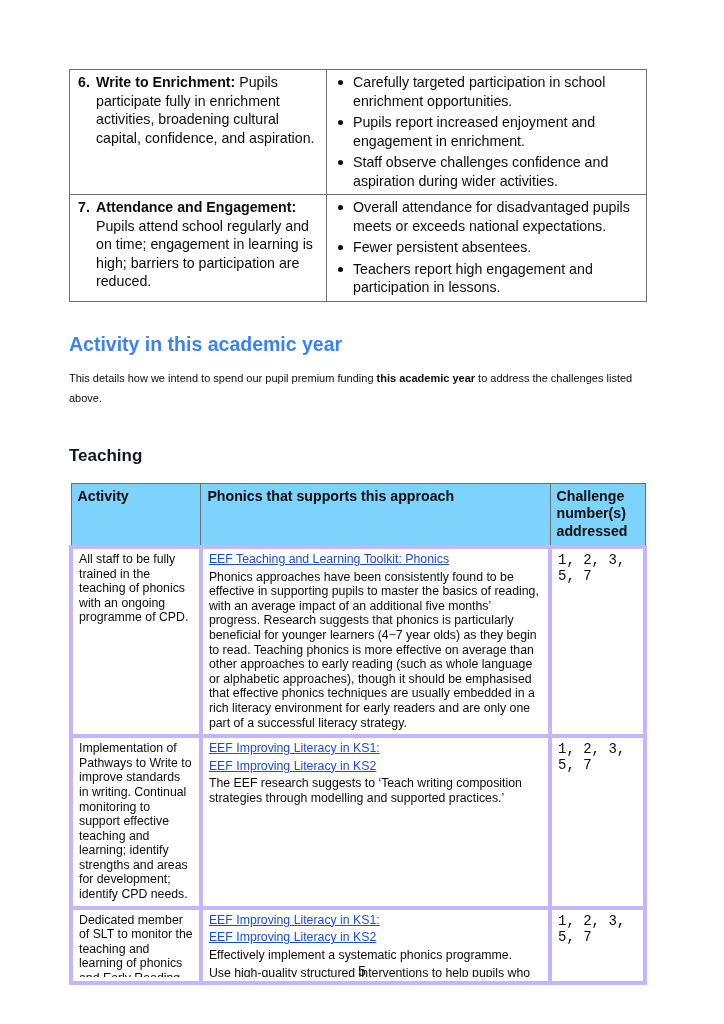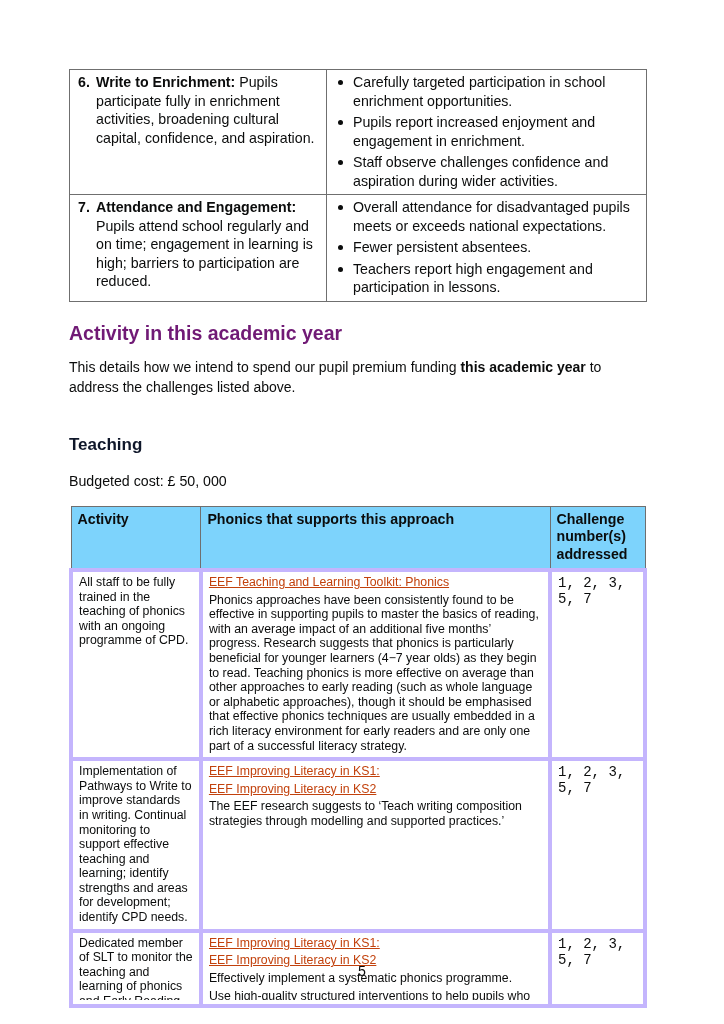--- a/index.html
+++ b/index.html
@@ -64,28 +64,28 @@
       position: absolute;
       left: 3px;
       top: 7px;
       width: 5px;
       height: 5px;
       border-radius: 50%;
       background: #0b0c0c;
     }
 
     h2.section-title {
-      color: #701a75;
+      color: #3b82f6;
       font-size: 19.5px;
       font-weight: bold;
-      margin: 19px 0 0 0;
+      margin: 30px 0 0 0;
       line-height: 24px;
     }
     p.intro {
-      font-size: 14px;
+      font-size: 11px;
       line-height: 20.5px;
       margin: 12px 0 0 0;
     }
     h3.sub-title {
       color: #0f172a;
       font-size: 17px;
       font-weight: bold;
       margin: 36px 0 0 0;
       line-height: 22px;
     }
@@ -120,21 +120,21 @@
     }
     .col-activity { width: 117px; }
     .col-evidence { width: 337px; }
     .col-challenge { width: 82px; }
     td.challenge-cell {
       font-size: 14px;
       line-height: 16px;
       font-family: Liberation Mono, monospace;
     }
     a.evidence-link {
-      color: #c2410c;
+      color: #1d4ed8;
       text-decoration: underline;
       display: block;
       margin-bottom: 3px;
     }
     .evidence-text {
       margin-bottom: 4px;
     }
     .evidence-text:last-child {
       margin-bottom: 0;
     }
@@ -193,21 +193,20 @@
           </ul>
         </td>
       </tr>
     </tbody>
   </table>
 
   <h2 class="section-title">Activity in this academic year</h2>
   <p class="intro"><span>This details how we intend to spend our pupil premium funding </span><strong>this academic year</strong><span> to address the challenges listed above.</span></p>
 
   <h3 class="sub-title">Teaching</h3>
-  <p class="budget">Budgeted cost: £ 50, 000</p>
 
   <table class="activity">
     <thead>
       <tr>
         <th class="col-activity">Activity</th>
         <th class="col-evidence">Phonics that supports this approach</th>
         <th class="col-challenge">Challenge number(s) addressed</th>
       </tr>
     </thead>
     <tbody>

